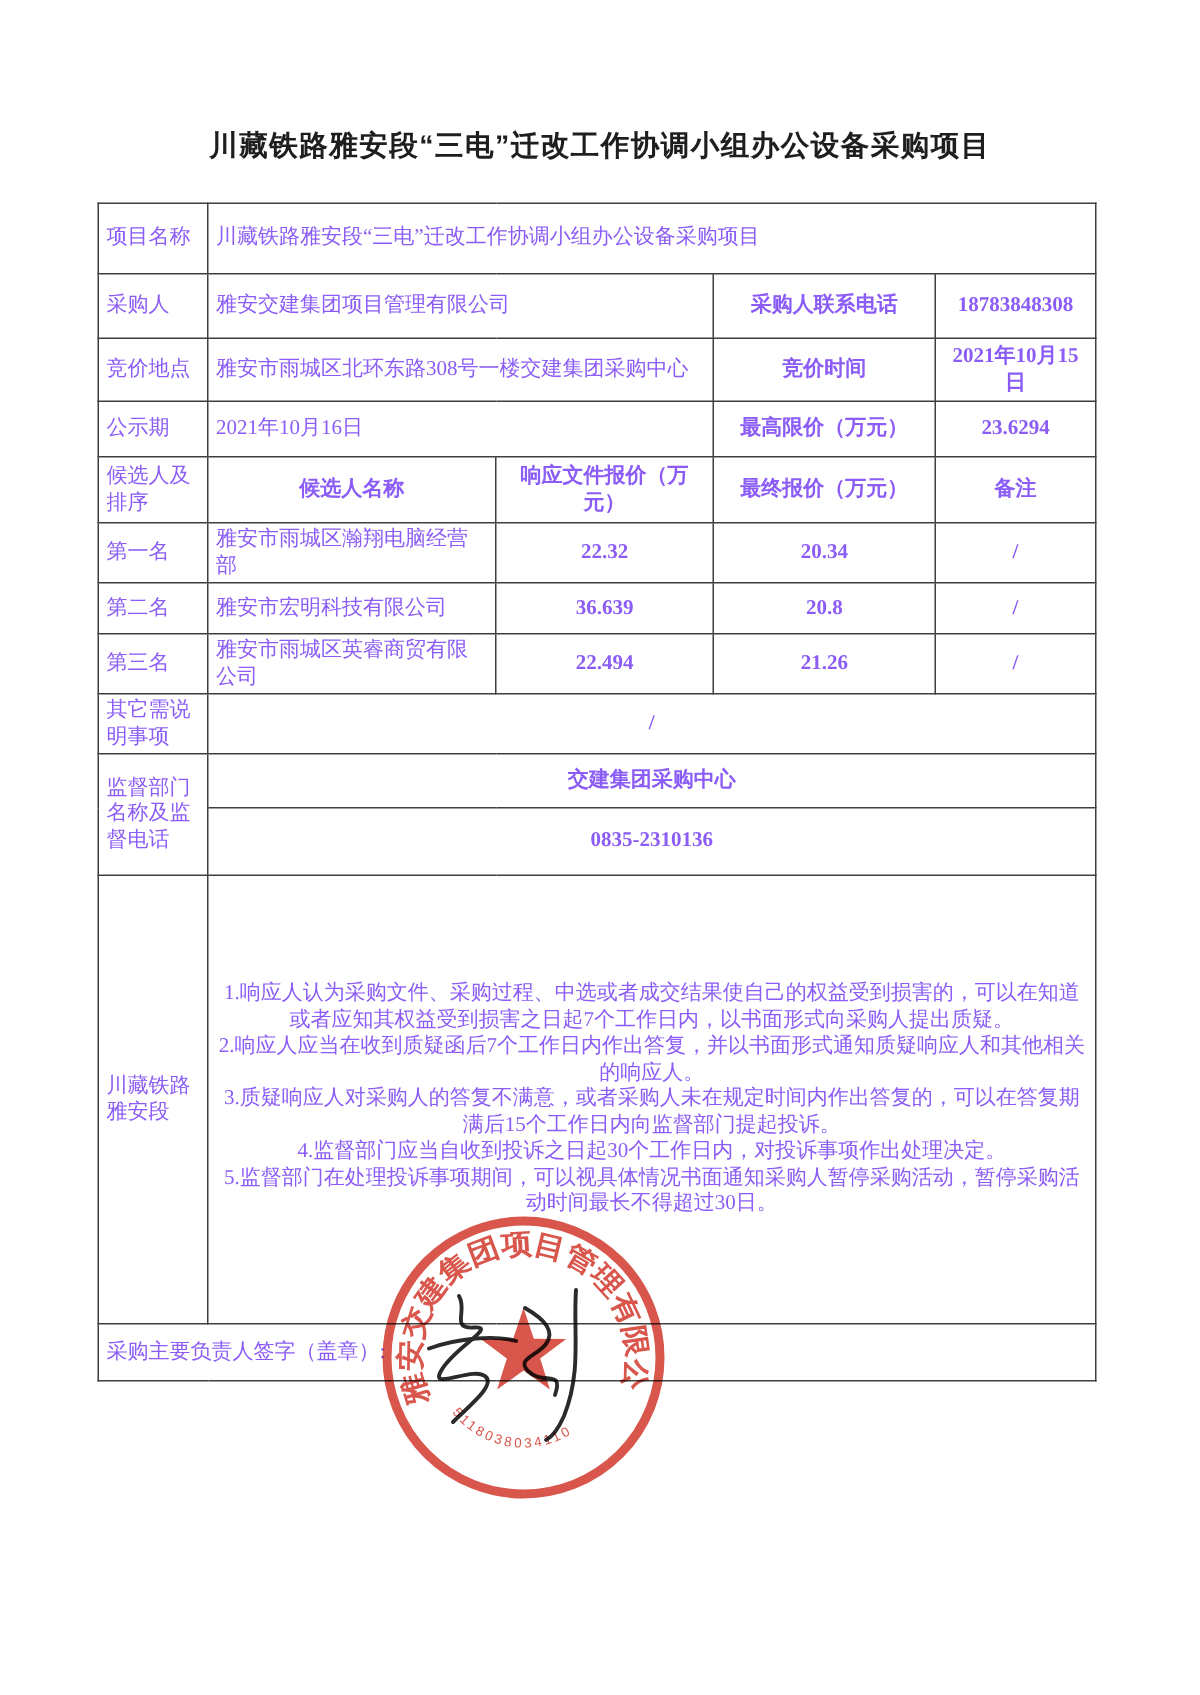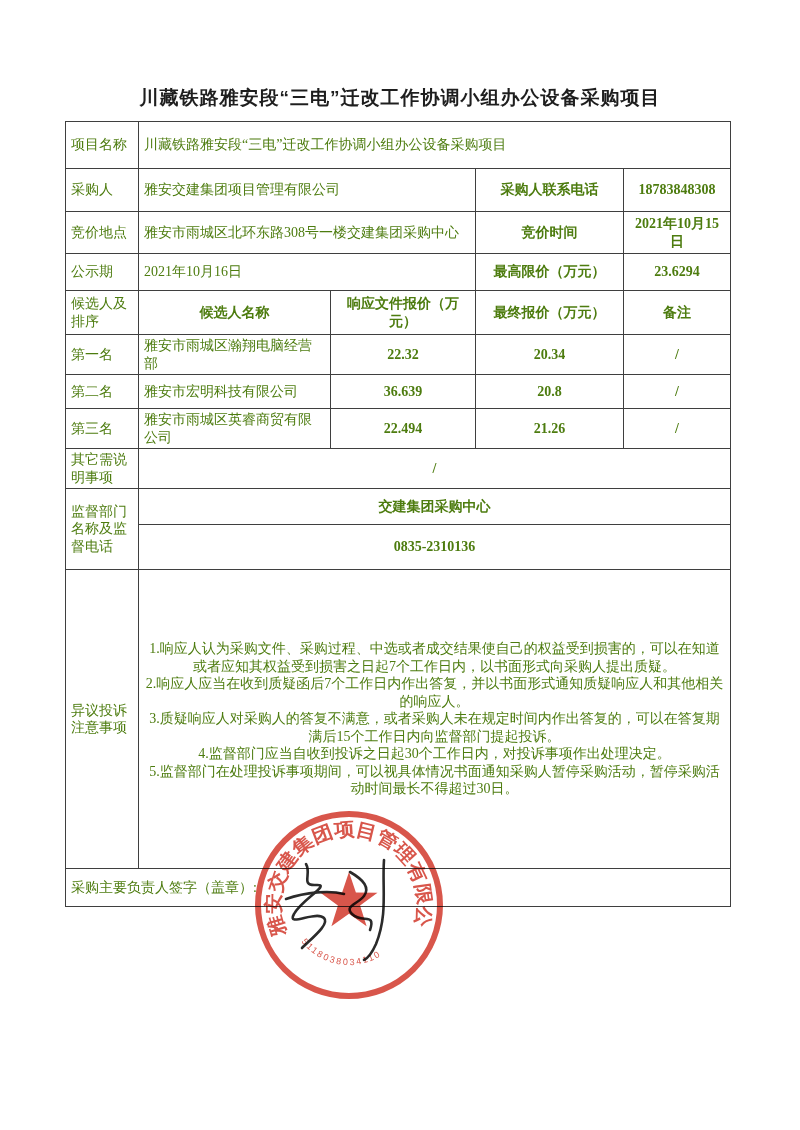--- a/index.html
+++ b/index.html
@@ -13,23 +13,23 @@
   .page{position:relative;width:800px;height:1130px;background:#fff;}
 
   .doc-title{
     position:absolute;top:86px;left:0;width:100%;
     text-align:center;font-weight:bold;font-size:19px;line-height:23px;
     font-family:"Liberation Sans","DejaVu Sans",sans-serif;
     color:#1e1e1e;letter-spacing:1px;
   }
 
   table.main{
-    position:absolute;left:65px;top:121px;width:665px;
+    position:absolute;left:65px;top:135px;width:665px;
     border-collapse:collapse;table-layout:fixed;
-    font-size:14px;color:#4d7c0f;
+    font-size:14px;color:#8b5cf6;
   }
   table.main td{
     border:1px solid #3f3f3f;
     padding:2px 5px;
     vertical-align:middle;
     line-height:1.25;
     word-break:break-all;
   }
   td.lab{padding-left:5px;}
   td.center{text-align:center;font-weight:bold;}
@@ -140,21 +140,21 @@
 
     <tr style="height:36px">
       <td class="lab" rowspan="2">监督部门名称及监督电话</td>
       <td colspan="4" class="center">交建集团采购中心</td>
     </tr>
     <tr style="height:45px">
       <td colspan="4" class="center">0835-2310136</td>
     </tr>
 
     <tr style="height:299px">
-      <td class="lab">异议投诉注意事项</td>
+      <td class="lab">川藏铁路雅安段</td>
       <td colspan="4" class="notes">
         <div>1.响应人认为采购文件、采购过程、中选或者成交结果使自己的权益受到损害的，可以在知道或者应知其权益受到损害之日起7个工作日内，以书面形式向采购人提出质疑。</div>
         <div>2.响应人应当在收到质疑函后7个工作日内作出答复，并以书面形式通知质疑响应人和其他相关的响应人。</div>
         <div>3.质疑响应人对采购人的答复不满意，或者采购人未在规定时间内作出答复的，可以在答复期满后15个工作日内向监督部门提起投诉。</div>
         <div>4.监督部门应当自收到投诉之日起30个工作日内，对投诉事项作出处理决定。</div>
         <div>5.监督部门在处理投诉事项期间，可以视具体情况书面通知采购人暂停采购活动，暂停采购活动时间最长不得超过30日。</div>
       </td>
     </tr>
 
     <tr style="height:38px">

